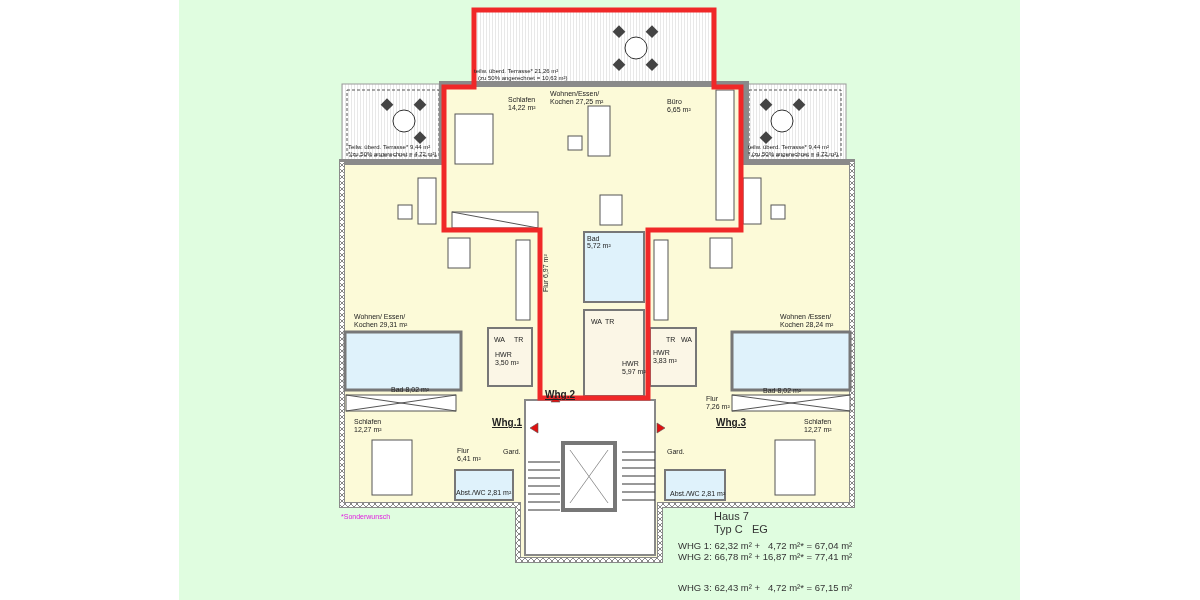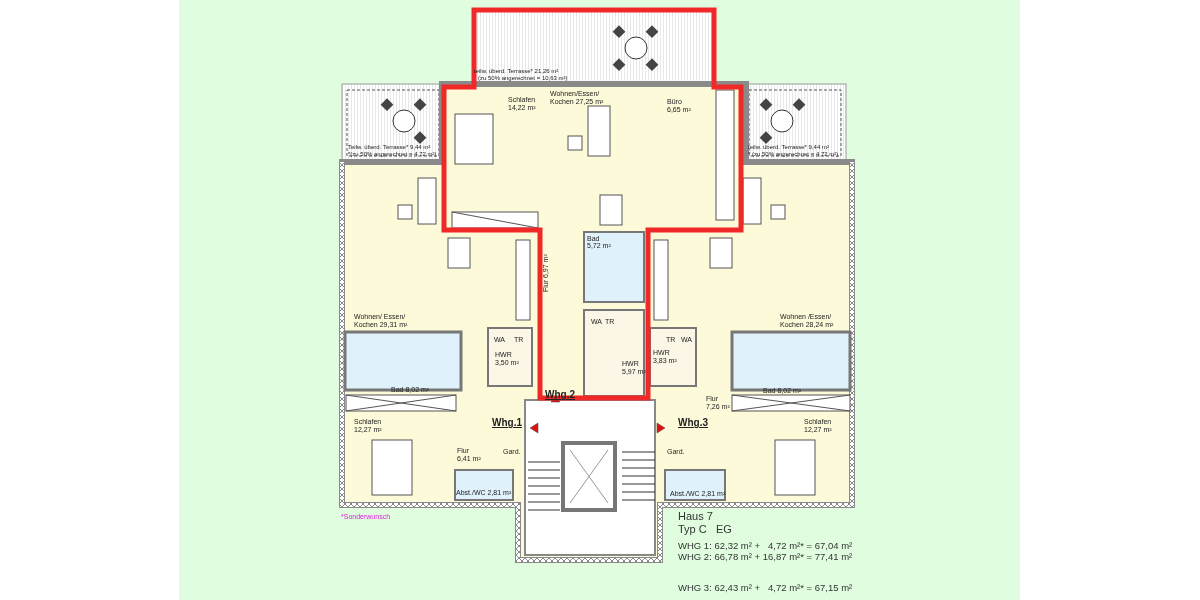--- a/index.html
+++ b/index.html
@@ -4,21 +4,21 @@
 <style>
   html,body{margin:0;padding:0;}
   body{width:1200px;height:600px;background:#ffffff;position:relative;overflow:hidden;font-family:"Liberation Sans",sans-serif;}
   #panel{position:absolute;left:179px;top:0;width:841px;height:600px;background:#e0fde0;}
   svg#plan{position:absolute;left:0;top:0;}
   .lbl{position:absolute;font-size:7px;line-height:8px;color:#222;white-space:nowrap;}
   .lbl.sm{font-size:6px;line-height:7px;}
   .whg{position:absolute;font-size:10px;font-weight:bold;color:#222;text-decoration:underline;}
   .rot{transform:rotate(-90deg);transform-origin:left top;}
   #legend{position:absolute;left:678px;top:510px;color:#333;}
-  #legend .h{font-size:11px;line-height:13px;}
+  #legend .h{font-size:11px;line-height:13px;margin-left:36px;}
   #legend .row{font-size:9.5px;line-height:11px;}
   #sonder{position:absolute;left:341px;top:513px;font-size:7px;color:#e020e0;}
 </style>
 </head>
 <body>
 
 <div id="panel"></div>
 
 <svg id="plan" width="1200" height="600">
   <defs>
@@ -183,21 +183,21 @@
 <div class="lbl" style="left:763px;top:387px;">Bad 8,02 m²</div>
 <div class="lbl" style="left:706px;top:395px;">Flur</div>
 <div class="lbl" style="left:706px;top:403px;">7,26 m²</div>
 <div class="lbl" style="left:804px;top:418px;">Schlafen</div>
 <div class="lbl" style="left:804px;top:426px;">12,27 m²</div>
 <div class="lbl" style="left:667px;top:448px;">Gard.</div>
 <div class="lbl" style="left:670px;top:490px;">Abst./WC 2,81 m²</div>
 
 <div class="whg" style="left:545px;top:389px;">Whg.2</div>
 <div class="whg" style="left:492px;top:417px;">Whg.1</div>
-<div class="whg" style="left:658px;top:417px;padding-left:20px;">Whg.3</div>
+<div class="whg" style="left:696px;top:417px;padding-left:20px;">Whg.3</div>
 
 <div id="sonder">*Sonderwunsch</div>
 
 <div id="legend">
   <div class="h">Haus 7</div>
   <div class="h" style="margin-bottom:4px;white-space:pre;">Typ C   EG</div>
   <div class="row" style="white-space:pre;text-align:right;">WHG 1: 62,32 m² +   4,72 m²* = 67,04 m²</div>
   <div class="row" style="white-space:pre;">WHG 2: 66,78 m² + 16,87 m²* = 77,41 m²</div>
   <div class="row" style="white-space:pre;margin-top:20px;">WHG 3: 62,43 m² +   4,72 m²* = 67,15 m²</div>
 </div>

